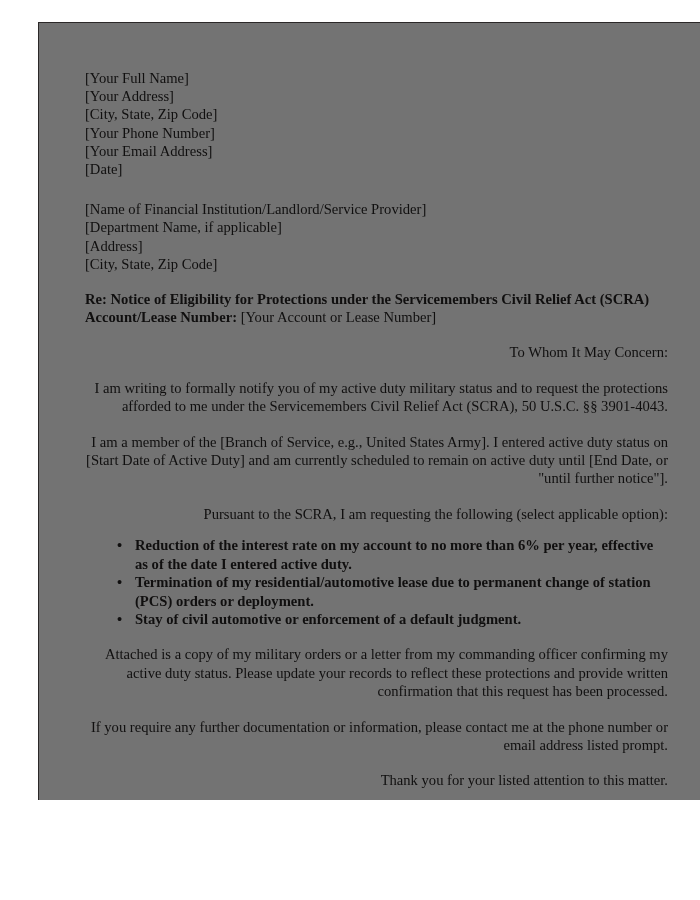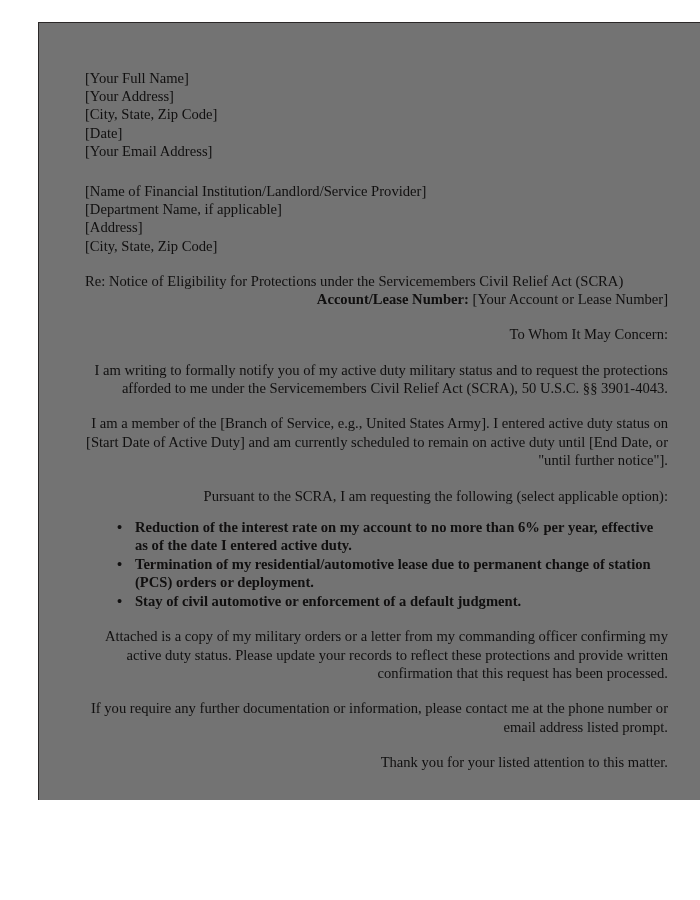--- a/index.html
+++ b/index.html
@@ -44,29 +44,28 @@
 
   .addr-line {
     white-space: nowrap;
   }
 
   .gap-lg { height: 22px; }
   .gap-md { height: 17px; }
   .gap-sm { height: 13px; }
 
   .subject-line {
-    font-weight: normal;
+    font-weight: bold;
     font-size: 14.6px;
     line-height: 18.2px;
   }
 
   .acct-line {
     font-size: 14.6px;
     line-height: 18.2px;
-    text-align: right;
   }
   .acct-label {
     font-weight: bold;
   }
 
   p.para {
     margin: 0;
     font-size: 14.6px;
     line-height: 18.4px;
     text-align: right;
@@ -97,22 +96,23 @@
 </head>
 <body>
 
 <div class="page-frame">
   <div class="letter-body">
 
     <div class="block">
       <div class="addr-line">[Your Full Name]</div>
       <div class="addr-line">[Your Address]</div>
       <div class="addr-line">[City, State, Zip Code]</div>
+      <div class="addr-line">[Your Phone Number]</div>
+      <div class="addr-line">[Your Email Address]</div>
       <div class="addr-line">[Date]</div>
-      <div class="addr-line">[Your Email Address]</div>
     </div>
 
     <div class="gap-lg"></div>
 
     <div class="block">
       <div class="addr-line">[Name of Financial Institution/Landlord/Service Provider]</div>
       <div class="addr-line">[Department Name, if applicable]</div>
       <div class="addr-line">[Address]</div>
       <div class="addr-line">[City, State, Zip Code]</div>
     </div>

